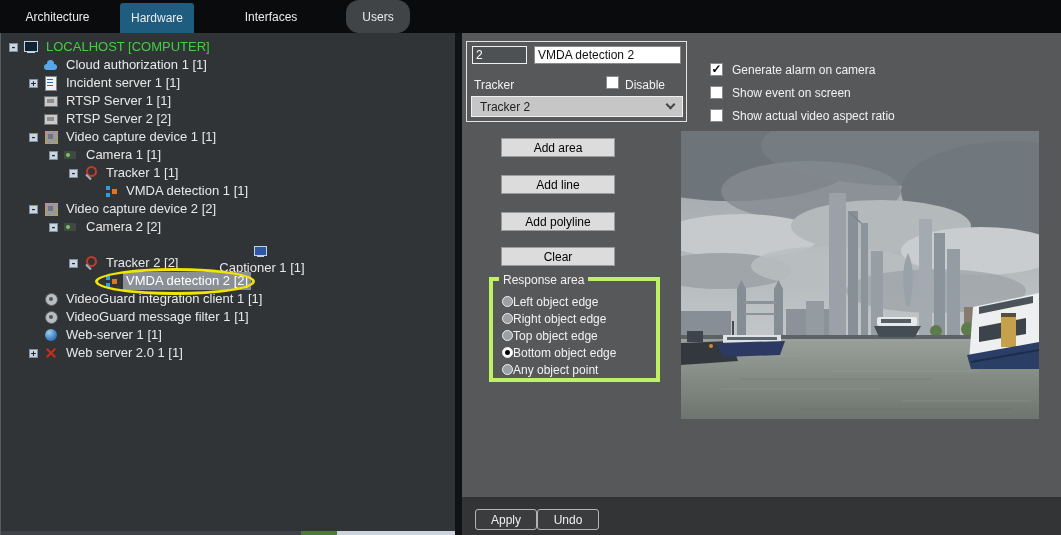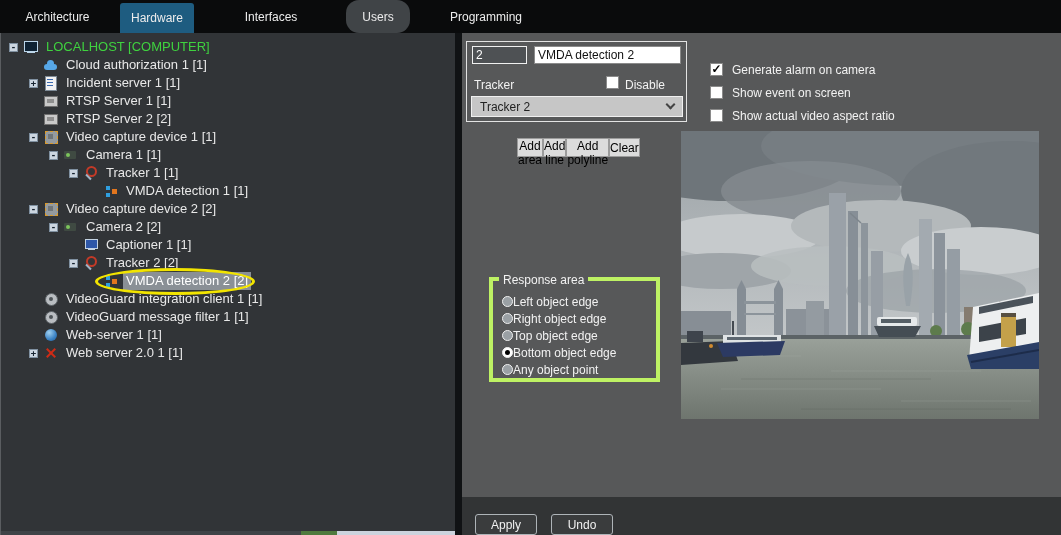--- a/index.html
+++ b/index.html
@@ -101,56 +101,55 @@
   .chev { width:7px; height:7px; border-left:2px solid #444; border-bottom:2px solid #444; transform:rotate(-45deg); margin-top:-4px; }
 
   .checkbox {
     width:13px; height:13px; background:#ffffff; border:1px solid #8a8a8a;
     color:#000; font-size:12px; line-height:11px; text-align:center; font-weight:bold;
     display:inline-block; flex:none;
   }
   #camera-options { position:absolute; left:248px; top:30px; }
   .opt-row { display:flex; align-items:center; gap:9px; margin-bottom:10px; height:13px; }
 
-  #tool-buttons { position:absolute; left:55px; top:105px; width:114px; display:flex; }
+  #tool-buttons { position:absolute; left:39px; top:105px; width:114px; display:flex; flex-direction:column; }
   .tool-btn {
     width:114px; height:19px; background:#dcdcdc; border:1px solid #9b9b9b;
     font:12px "Liberation Sans", sans-serif; color:#000; cursor:default;
   }
   .tool-btn:nth-child(1){ margin-bottom:18px; } .tool-btn:nth-child(2){ margin-bottom:18px; } .tool-btn:nth-child(3){ margin-bottom:16px; }
 
   #response-group { position:absolute; left:27px; top:244px; width:171px; height:105px; border:4px solid #bef264; }
   #response-legend { position:absolute; top:-8px; left:6px; background:#575859; padding:0 4px; }
   #response-options { padding:12px 0 0 9px; }
   .radio-row { display:flex; align-items:center; gap:0; height:17px; }
   .radio { width:11px; height:11px; border-radius:50%; background:#9aa0a4; border:1px solid #f0f0f0; position:relative; flex:none; }
   .radio.selected { background:#ffffff; }
   .radio.selected::after { content:''; position:absolute; inset:2px; background:#000; border-radius:50%; }
 
   #camera-preview { position:absolute; left:219px; top:98px; width:358px; height:288px; display:block; }
 
   
   #footer-bar {
     position:absolute; left:462px; top:497px; width:599px; height:38px;
-    background:#323435; display:flex; gap:14px; padding:7px 0 0 13px; align-items:flex-end;
+    background:#323435; display:flex; padding:7px 0 0 13px; align-items:center;
   }
   .footer-btn {
     width:62px; height:21px; background:#3a3c3d; color:#f0f0f0;
     border:1px solid #aeb4b8; border-radius:3px; font:12px "Liberation Sans", sans-serif; cursor:default;
   }
 </style>
 </head>
 <body>
 
 <div id="tabbar">
     <div class="tab tab-architecture">Architecture</div>
     <div class="tab tab-hardware">Hardware</div>
     <div class="tab tab-interfaces">Interfaces</div>
     <div class="tab tab-users">Users</div>
-    <div class="tab tab-programming">Programming</div>
   </div>
 
 <div id="left-panel">
   <div id="tree">
       <div class="tree-row" style="padding-left: 8px;">
         <span class="expander">-</span>
         <span class="icon icon-computer"></span>
         <span class="tree-label" style="color: rgb(63, 210, 63);">LOCALHOST [COMPUTER]</span>
       </div>
       <div class="tree-row" style="padding-left: 28px;">
@@ -196,21 +195,21 @@
       <div class="tree-row" style="padding-left: 28px;">
         <span class="expander">-</span>
         <span class="icon icon-chip"></span>
         <span class="tree-label">Video capture device 2 [2]</span>
       </div>
       <div class="tree-row" style="padding-left: 48px;">
         <span class="expander">-</span>
         <span class="icon icon-camera"></span>
         <span class="tree-label">Camera 2 [2]</span>
       </div>
-      <div class="tree-row" style="padding-left: 68px;">
+      <div class="tree-row" style="padding-left: 68px; flex-direction: column;">
         <span class="expander empty"></span>
         <span class="icon icon-captioner"></span>
         <span class="tree-label">Captioner 1 [1]</span>
       </div>
       <div class="tree-row" style="padding-left: 68px;">
         <span class="expander">-</span>
         <span class="icon icon-tracker"></span>
         <span class="tree-label">Tracker 2 [2]</span>
       </div>
       <div class="tree-row" style="padding-left: 88px;">

